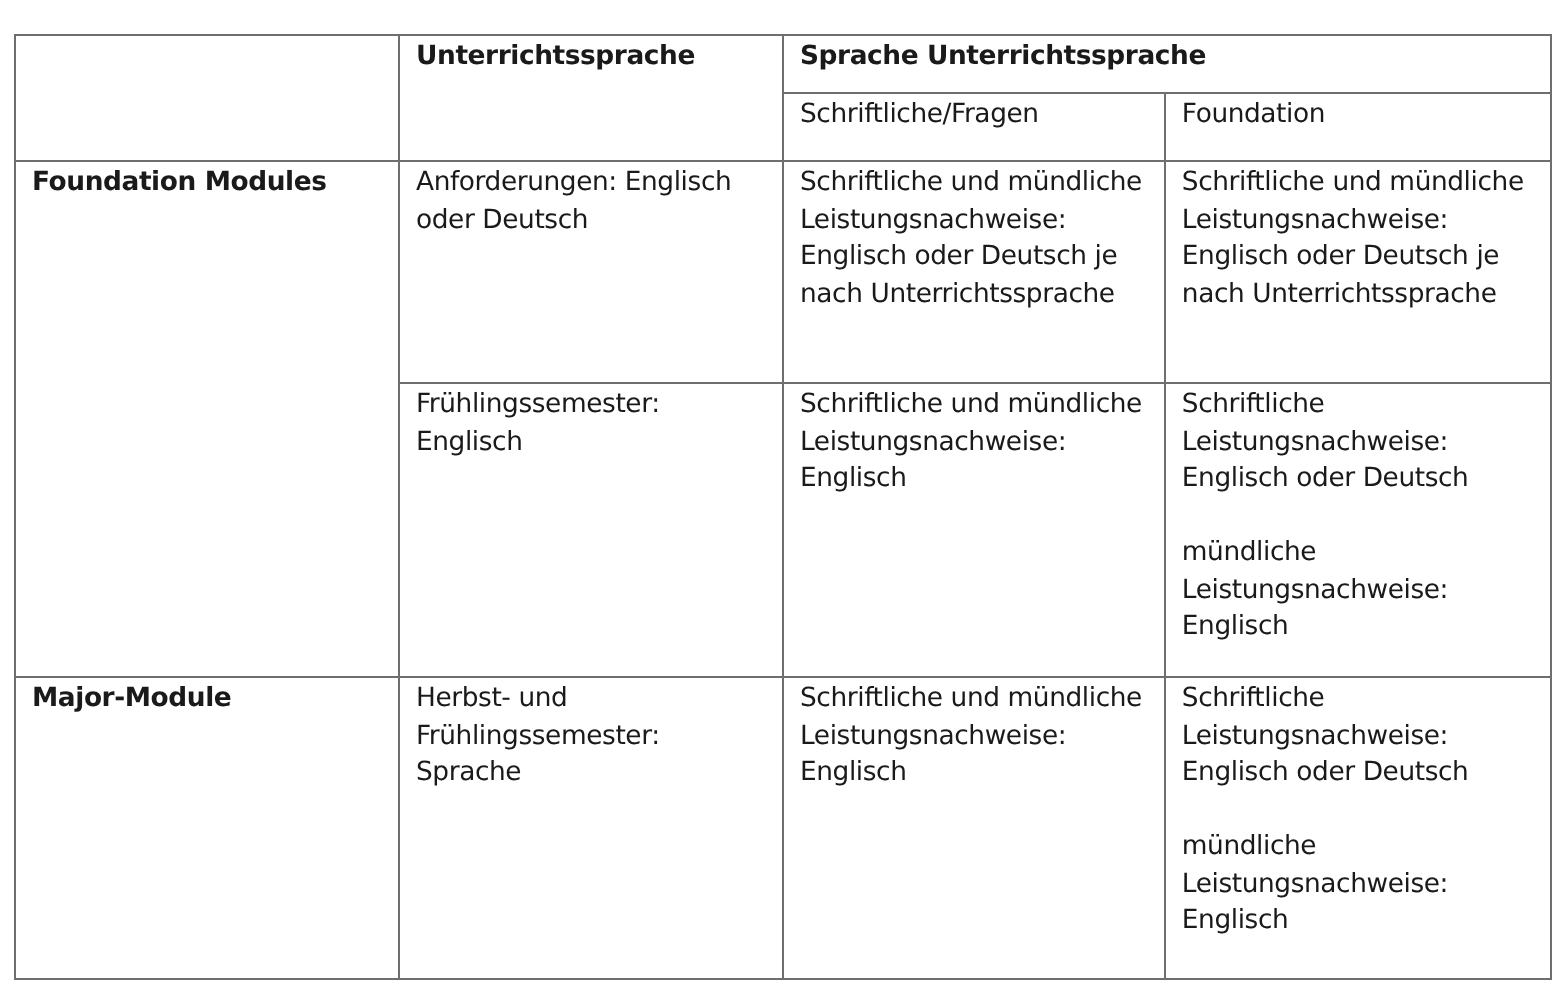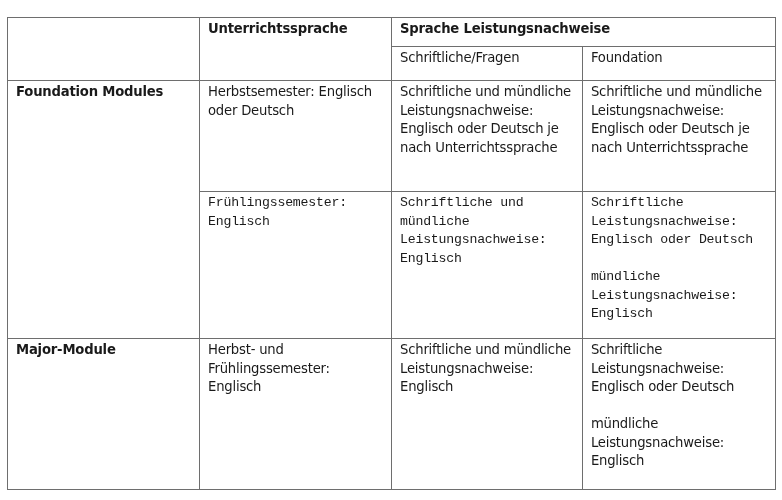--- a/index.html
+++ b/index.html
@@ -32,65 +32,65 @@
       letter-spacing: -0.2px;
     }
     .bold { font-weight: bold; }
     .col1 { width: 176px; }
     .col2 { width: 176px; }
     .col3 { width: 175px; }
     .col4 { width: 177px; }
     .r-head1 td { height: 26px; }
     .r-head2 td { height: 31px; }
     .r-f1 td { height: 108px; margin-top: 42px; }
-    .r-f2 td { height: 144px; font-family: Liberation Mono, monospace; }
+    .r-f2 td { height: 144px; }
     .r-m td { height: 148px; }
     .para { display: block; }
     .gap { display: block; height: 18.5px; }
   </style>
 </head>
 <body>
 
 <table class="tbl">
   <colgroup>
     <col class="col1">
       <col class="col2">
       <col class="col3">
       <col class="col4">
   </colgroup>
   <tbody>
       <tr class="r-head1">
     <td rowspan="2"></td>
     <td rowspan="2" class="bold">Unterrichtssprache</td>
-    <td colspan="2" class="bold">Sprache Leistungsnachweise</td>
+    <td colspan="2" class="bold">Sprache Unterrichtssprache</td>
   </tr>
   <tr class="r-head2">
     <td>Schriftliche/Fragen</td>
     <td>Foundation</td>
   </tr>
   <tr class="r-f1">
     <td rowspan="2" class="bold">Foundation Modules</td>
-    <td>Herbstsemester: Englisch oder Deutsch</td>
+    <td>Anforderungen: Englisch oder Deutsch</td>
     <td>Schriftliche und mündliche Leistungsnachweise: Englisch oder Deutsch je nach Unterrichtssprache</td>
     <td>
       <span class="para">Schriftliche und mündliche Leistungsnachweise: Englisch oder Deutsch je nach Unterrichtssprache</span>
     </td>
   </tr>
   <tr class="r-f2">
     <td>Frühlingssemester: Englisch</td>
     <td>Schriftliche und mündliche Leistungsnachweise: Englisch</td>
     <td>
       <span class="para">Schriftliche Leistungsnachweise: Englisch oder Deutsch</span>
       <span class="gap"></span>
       <span class="para">mündliche Leistungsnachweise: Englisch</span>
     </td>
   </tr>
   <tr class="r-m">
     <td class="bold">Major-Module</td>
-    <td>Herbst- und Frühlingssemester: Englisch</td>
+    <td>Herbst- und Frühlingssemester: Sprache</td>
     <td>Schriftliche und mündliche Leistungsnachweise: Englisch</td>
     <td>
       <span class="para">Schriftliche Leistungsnachweise: Englisch oder Deutsch</span>
       <span class="gap"></span>
       <span class="para">mündliche Leistungsnachweise: Englisch</span>
     </td>
   </tr>
 </tbody>
   </table>
 

